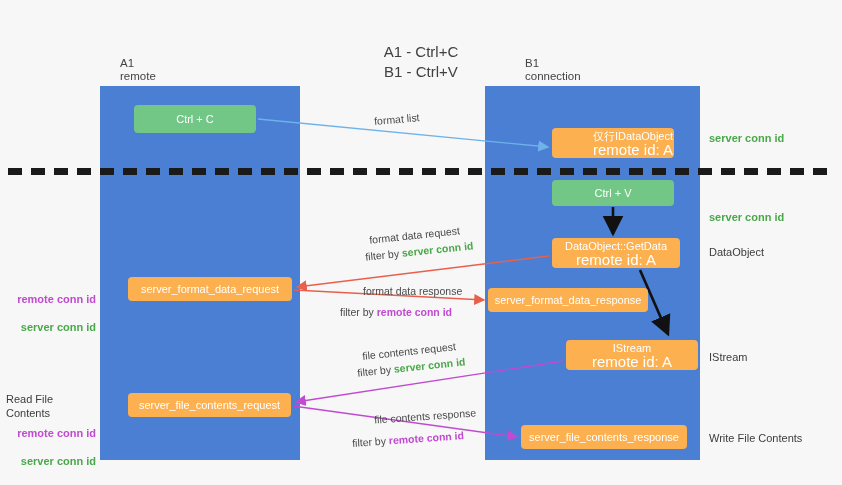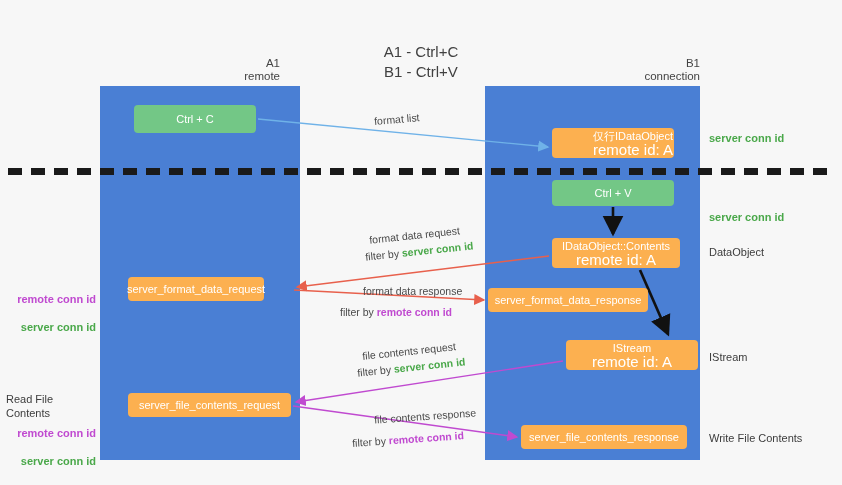--- a/index.html
+++ b/index.html
@@ -23,21 +23,21 @@
     font-size: 15px;
     line-height: 20px;
     color: #404040;
     white-space: pre-line;
     margin-top: 32px;
   }
 
   
   .col-head {
     position: absolute;
-    text-align: right;
+    text-align: left;
     font-size: 11.5px;
     line-height: 13px;
     color: #444;
     white-space: pre-line;
   }
   #head-a1 { left: 120px; top: 57px; width: 160px; }
   #head-b1 { left: 525px; top: 57px; width: 175px; }
 
   
   .lane {
@@ -76,21 +76,21 @@
     z-index: 5;
   }
   .node.green  { background: #73c786; }
   .node.orange { background: #fcb050; }
   .node .sub { font-size: 15px; }
 
   #box-ctrl-c        { left: 134px; top: 105px;  width: 122px; height: 28px; }
   #box-idataobject   { left: 552px; top: 128px;  width: 122px; height: 30px; padding-left: 40px; }
   #box-ctrl-v        { left: 552px; top: 180px;  width: 122px; height: 26px; }
   #box-getdata       { left: 552px; top: 238px;  width: 128px; height: 30px; }
-  #box-fmt-req       { left: 128px; top: 277px;  width: 136px; height: 24px; }
+  #box-fmt-req       { left: 128px; top: 277px;  width: 164px; height: 24px; }
   #box-fmt-resp      { left: 488px; top: 288px;  width: 160px; height: 24px; }
   #box-istream       { left: 566px; top: 340px;  width: 132px; height: 30px; }
   #box-file-req      { left: 128px; top: 393px;  width: 163px; height: 24px; }
   #box-file-resp     { left: 521px; top: 425px;  width: 166px; height: 24px; }
 
   
   .side-label {
     position: absolute;
     font-size: 11px;
     line-height: 14px;
@@ -199,21 +199,21 @@
   <div class="node orange" id="box-idataobject">
     <span>仅行IDataObject</span>
     <span class="sub">remote id: A</span>
   </div>
 
   <div class="node green" id="box-ctrl-v">
     <span>Ctrl + V</span>
   </div>
 
   <div class="node orange" id="box-getdata">
-    <span>IDataObject::Contents</span>
+    <span>DataObject::GetData</span>
     <span class="sub">remote id: A</span>
   </div>
 
   <div class="node orange" id="box-fmt-req">
     <span>server_format_data_request</span>
   </div>
 
   <div class="node orange" id="box-fmt-resp">
     <span>server_format_data_response</span>
   </div>

